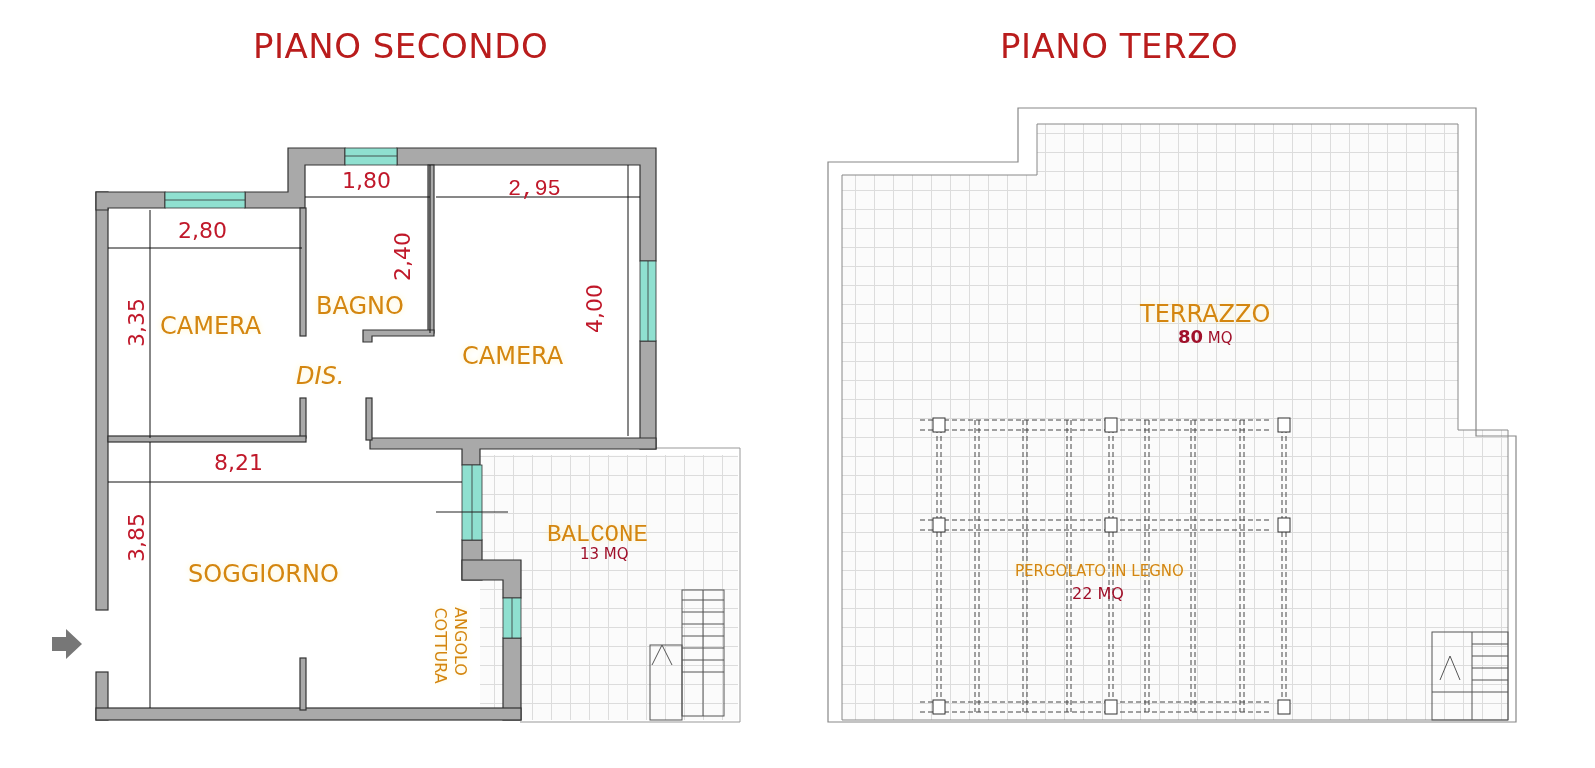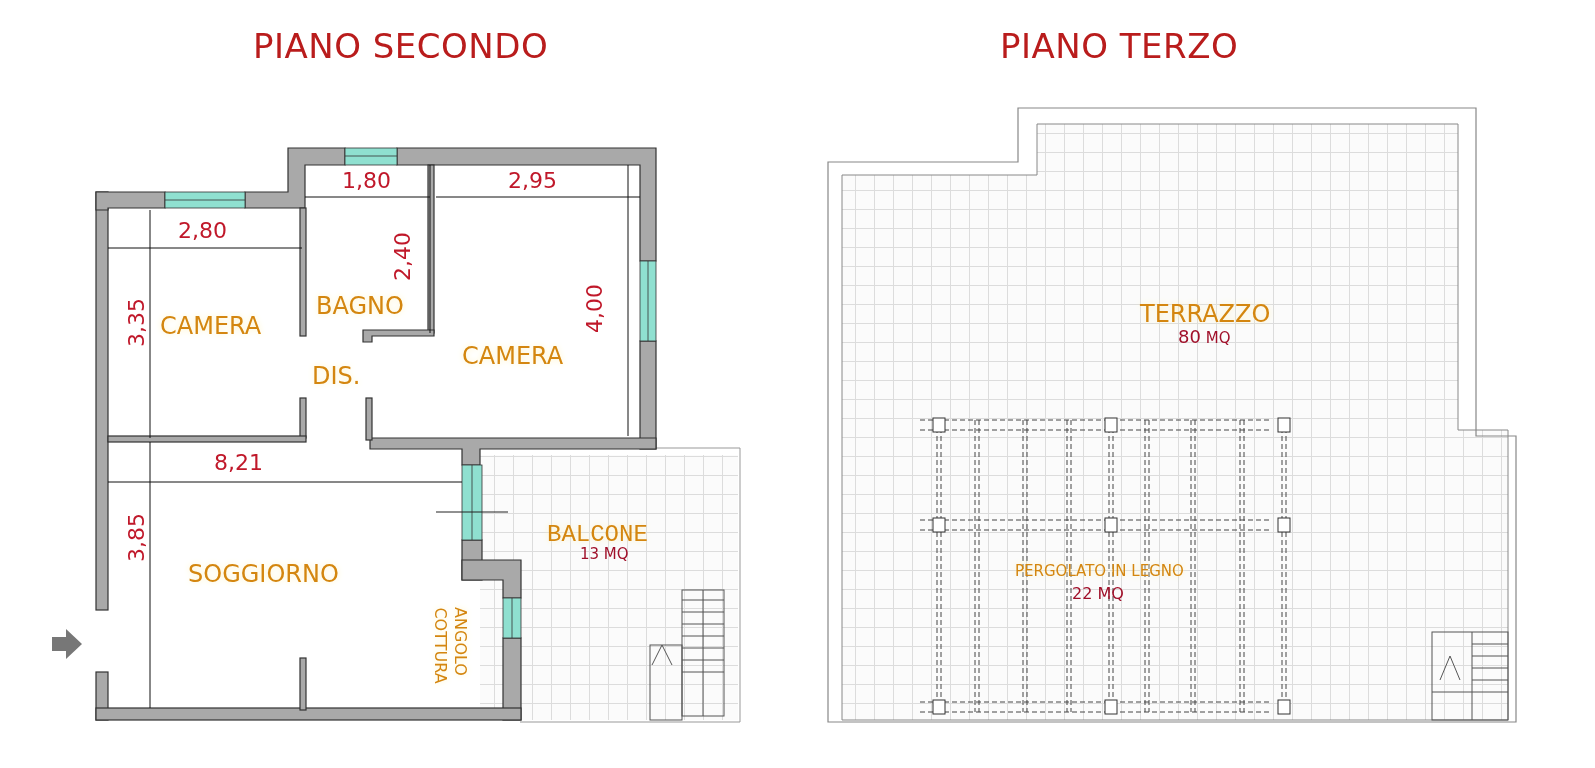--- a/index.html
+++ b/index.html
@@ -156,36 +156,36 @@
     <line x1="1472" y1="668" x2="1508" y2="668"></line>
     <line x1="1472" y1="680" x2="1508" y2="680"></line>
     <line x1="1472" y1="692" x2="1508" y2="692"></line>
     <line x1="1432" y1="692" x2="1472" y2="692"></line>
     <polyline points="1440,680 1450,656 1460,680"></polyline>
   </g>
 </svg>
 
 <div class="lbl room" style="left:160px;top:312px;">CAMERA</div>
 <div class="lbl room" style="left:316px;top:292px;">BAGNO</div>
-<div class="lbl room" style="left:312px;top:362px;">DIS.</div>
+<div class="lbl room" style="left:296px;top:362px;font-style:italic;">DIS.</div>
 <div class="lbl room" style="left:462px;top:342px;">CAMERA</div>
 <div class="lbl room" style="left:188px;top:560px;">SOGGIORNO</div>
 <div class="lbl room vert" style="left:426px;top:632px;font-size:16px;transform:rotate(90deg);">ANGOLO</div>
 <div class="lbl room vert" style="left:402px;top:636px;font-size:16px;transform:rotate(90deg);">COTTURA</div>
 <div class="lbl room" style="left:547px;top:521px;font-family:Liberation Mono, monospace;">BALCONE</div>
 <div class="lbl area" style="left:580px;top:545px;">13 MQ</div>
 
 <div class="lbl dim" style="left:178px;top:218px;">2,80</div>
 <div class="lbl dim vert" style="left:112px;top:310px;transform:rotate(-90deg);">3,35</div>
 <div class="lbl dim" style="left:342px;top:168px;">1,80</div>
 <div class="lbl dim vert" style="left:378px;top:244px;transform:rotate(-90deg);">2,40</div>
-<div class="lbl dim" style="left:508px;top:168px;">2,95</div>
+<div class="lbl dim" style="left:508px;top:177px;font-family:Liberation Mono, monospace;">2,95</div>
 <div class="lbl dim vert" style="left:570px;top:296px;transform:rotate(-90deg);">4,00</div>
 <div class="lbl dim" style="left:214px;top:450px;">8,21</div>
 <div class="lbl dim vert" style="left:112px;top:525px;transform:rotate(-90deg);">3,85</div>
 
 <div class="lbl room" style="left:1140px;top:300px;text-align:center;">TERRAZZO</div>
 <div class="lbl area" style="left:1178px;top:326px;">
-  <span style="font-size:18px;">80</span>
+  <span style="font-size:18px;font-weight:bold;">80</span>
   <span>MQ</span>
 </div>
 <div class="lbl room" style="left:1015px;top:562px;font-size:15px;">PERGOLATO IN LEGNO</div>
 <div class="lbl area" style="left:1072px;top:584px;font-size:16px;">22 MQ</div>
 
 </body></html>

